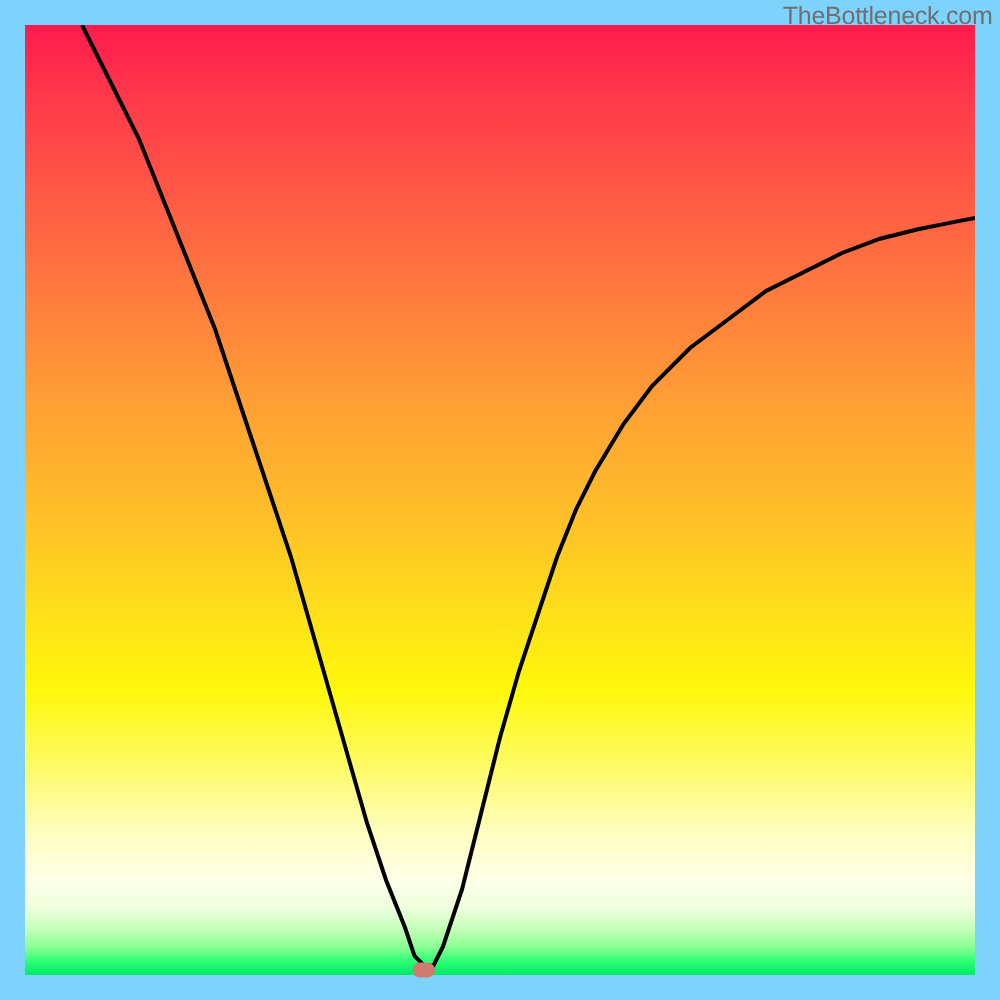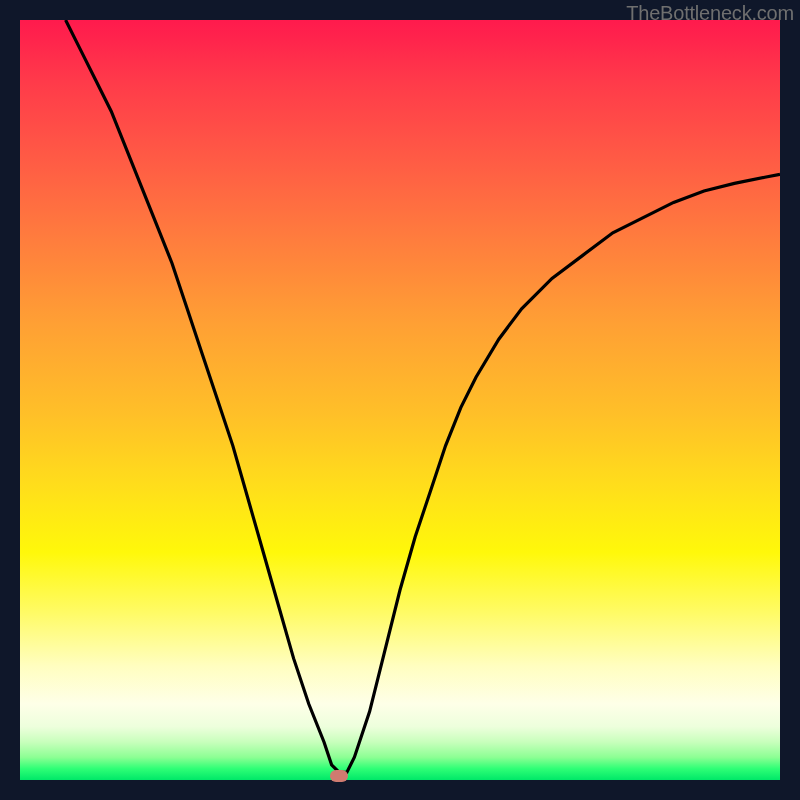--- a/index.html
+++ b/index.html
@@ -8,21 +8,21 @@
     width: 800px;
     height: 800px;
     background: #000;
     overflow: hidden;
     font-family: Arial, Helvetica, sans-serif;
   }
   .frame {
     position: relative;
     width: 800px;
     height: 800px;
-    background: #0f172a;
+    background: #7dd3fc;
   }
   .plot-area {
     position: absolute;
     left: 20px;
     top: 20px;
     width: 760px;
     height: 760px;
     
     background: linear-gradient(
       to bottom,

